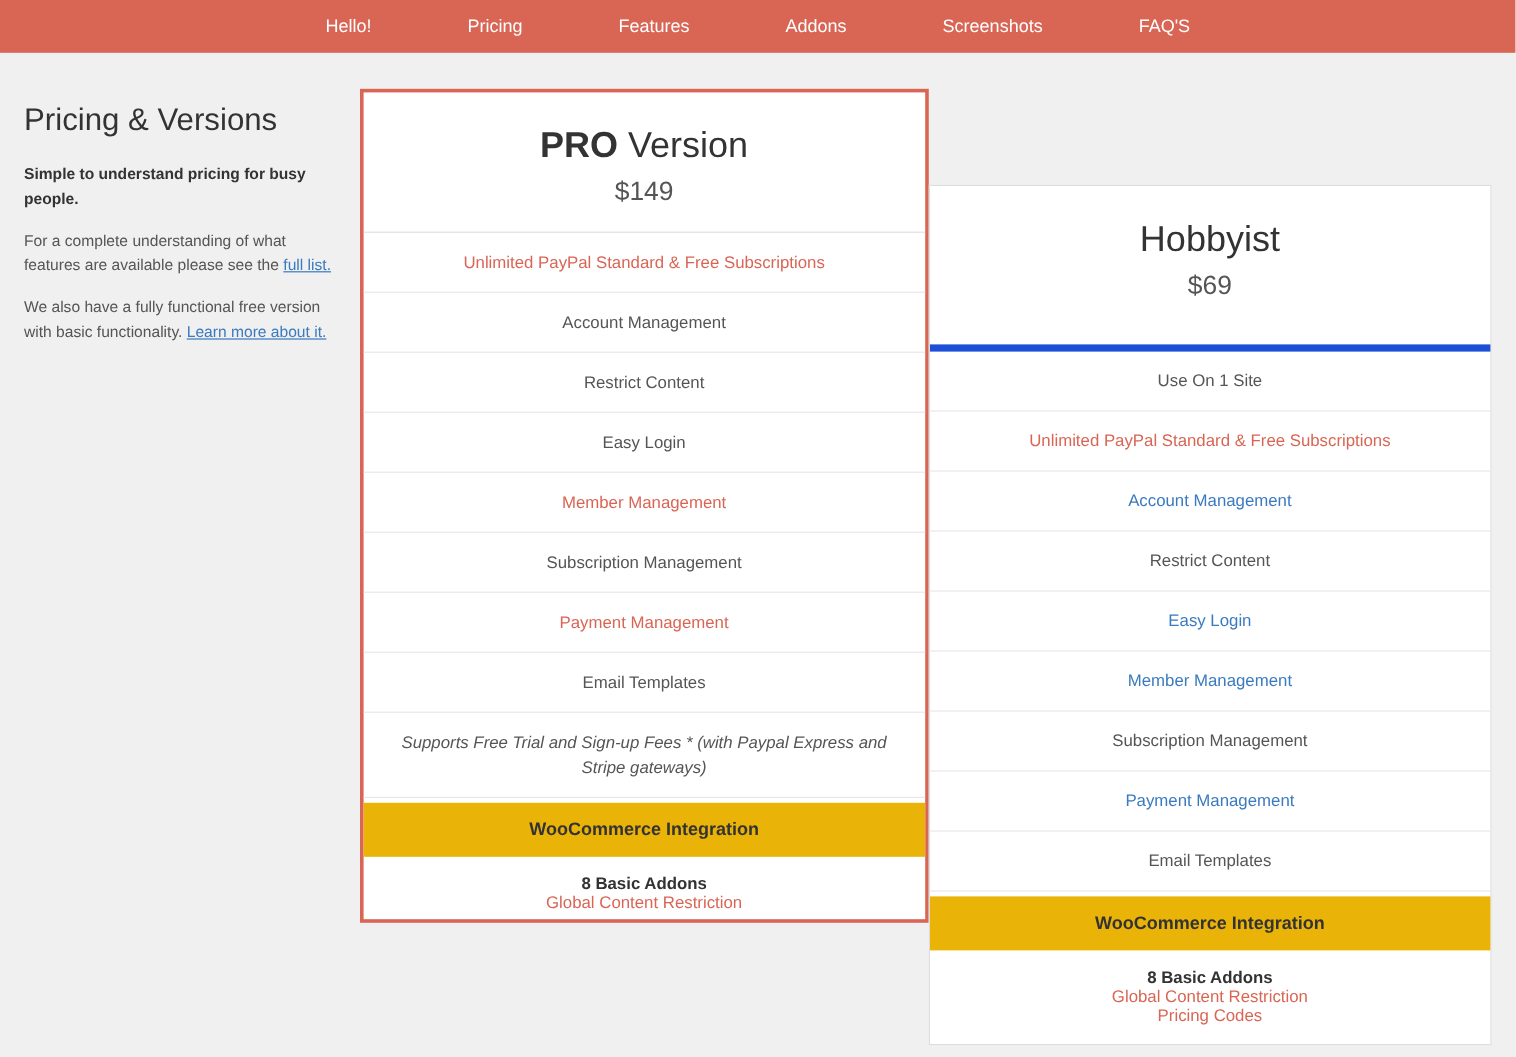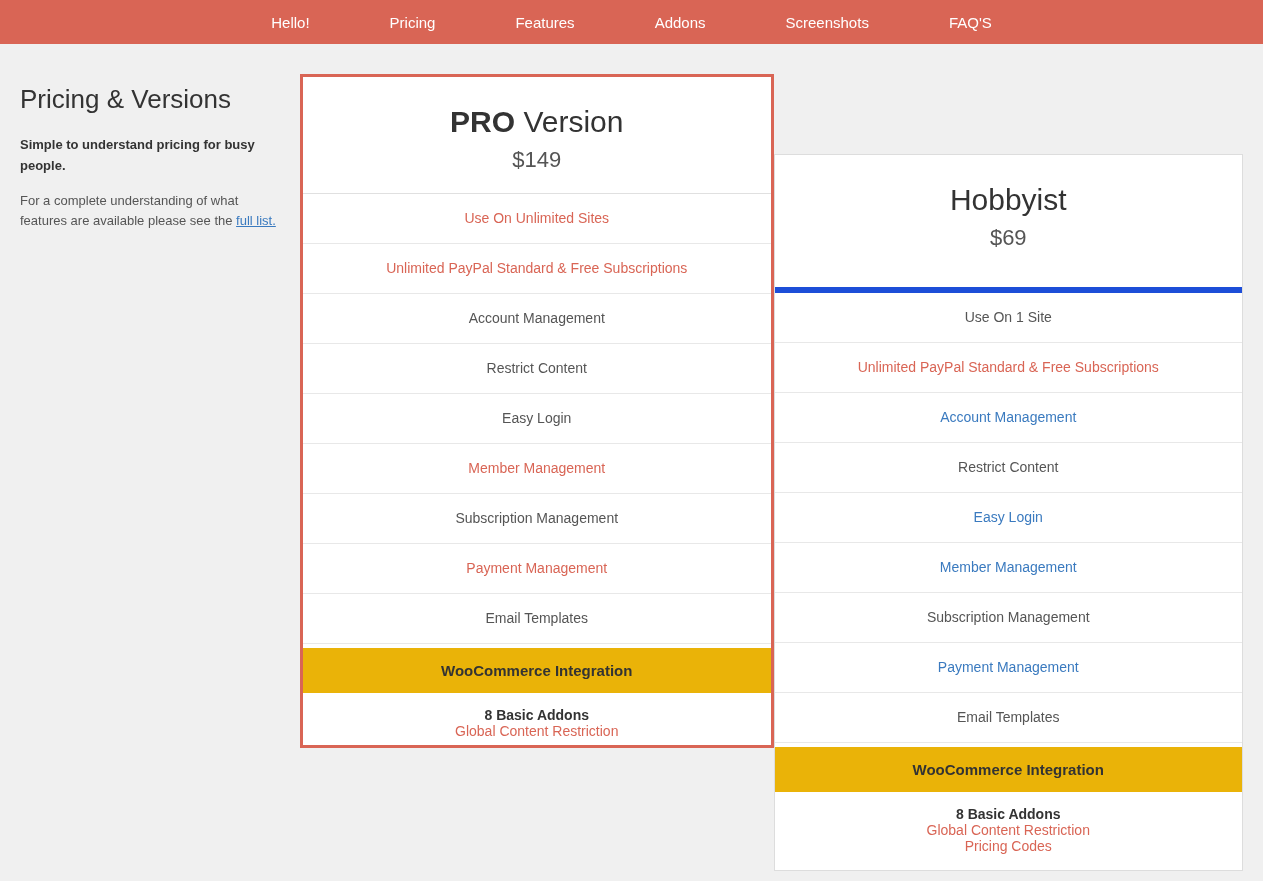--- a/index.html
+++ b/index.html
@@ -169,41 +169,44 @@
 <div class="main-wrapper">
 
   <div class="sidebar">
     <h1>Pricing &amp; Versions</h1>
     <p>
       <strong>Simple to understand pricing for busy people.</strong>
     </p>
     <p>
       <span>For a complete understanding of what features are available please see the </span><a>full list.</a>
     </p>
+    <p>
+      <span>We also have a fully functional free version with basic functionality. </span><a>Learn more about it.</a>
+    </p>
   </div>
 
   <div class="cards-container">
 
     <div class="card-pro">
       <div class="card-header">
         <div class="title">
           <strong>PRO</strong><span> Version</span>
         </div>
         <div class="price">$149</div>
       </div>
 
-      <div class="feature-row orange">Use On Unlimited Sites</div>
       <div class="feature-row orange">Unlimited PayPal Standard &amp; Free Subscriptions</div>
       <div class="feature-row">Account Management</div>
       <div class="feature-row">Restrict Content</div>
       <div class="feature-row">Easy Login</div>
       <div class="feature-row orange">Member Management</div>
       <div class="feature-row">Subscription Management</div>
       <div class="feature-row orange">Payment Management</div>
       <div class="feature-row">Email Templates</div>
+      <div class="feature-row italic">Supports Free Trial and Sign-up Fees * (with Paypal Express and Stripe gateways)</div>
 
       <div class="woocommerce-banner">WooCommerce Integration</div>
 
       <div class="addons-section">
         <div class="bold">8 Basic Addons</div>
         <div class="orange">Global Content Restriction</div>
       </div>
     </div>
 
     <div class="card-hobbyist">

